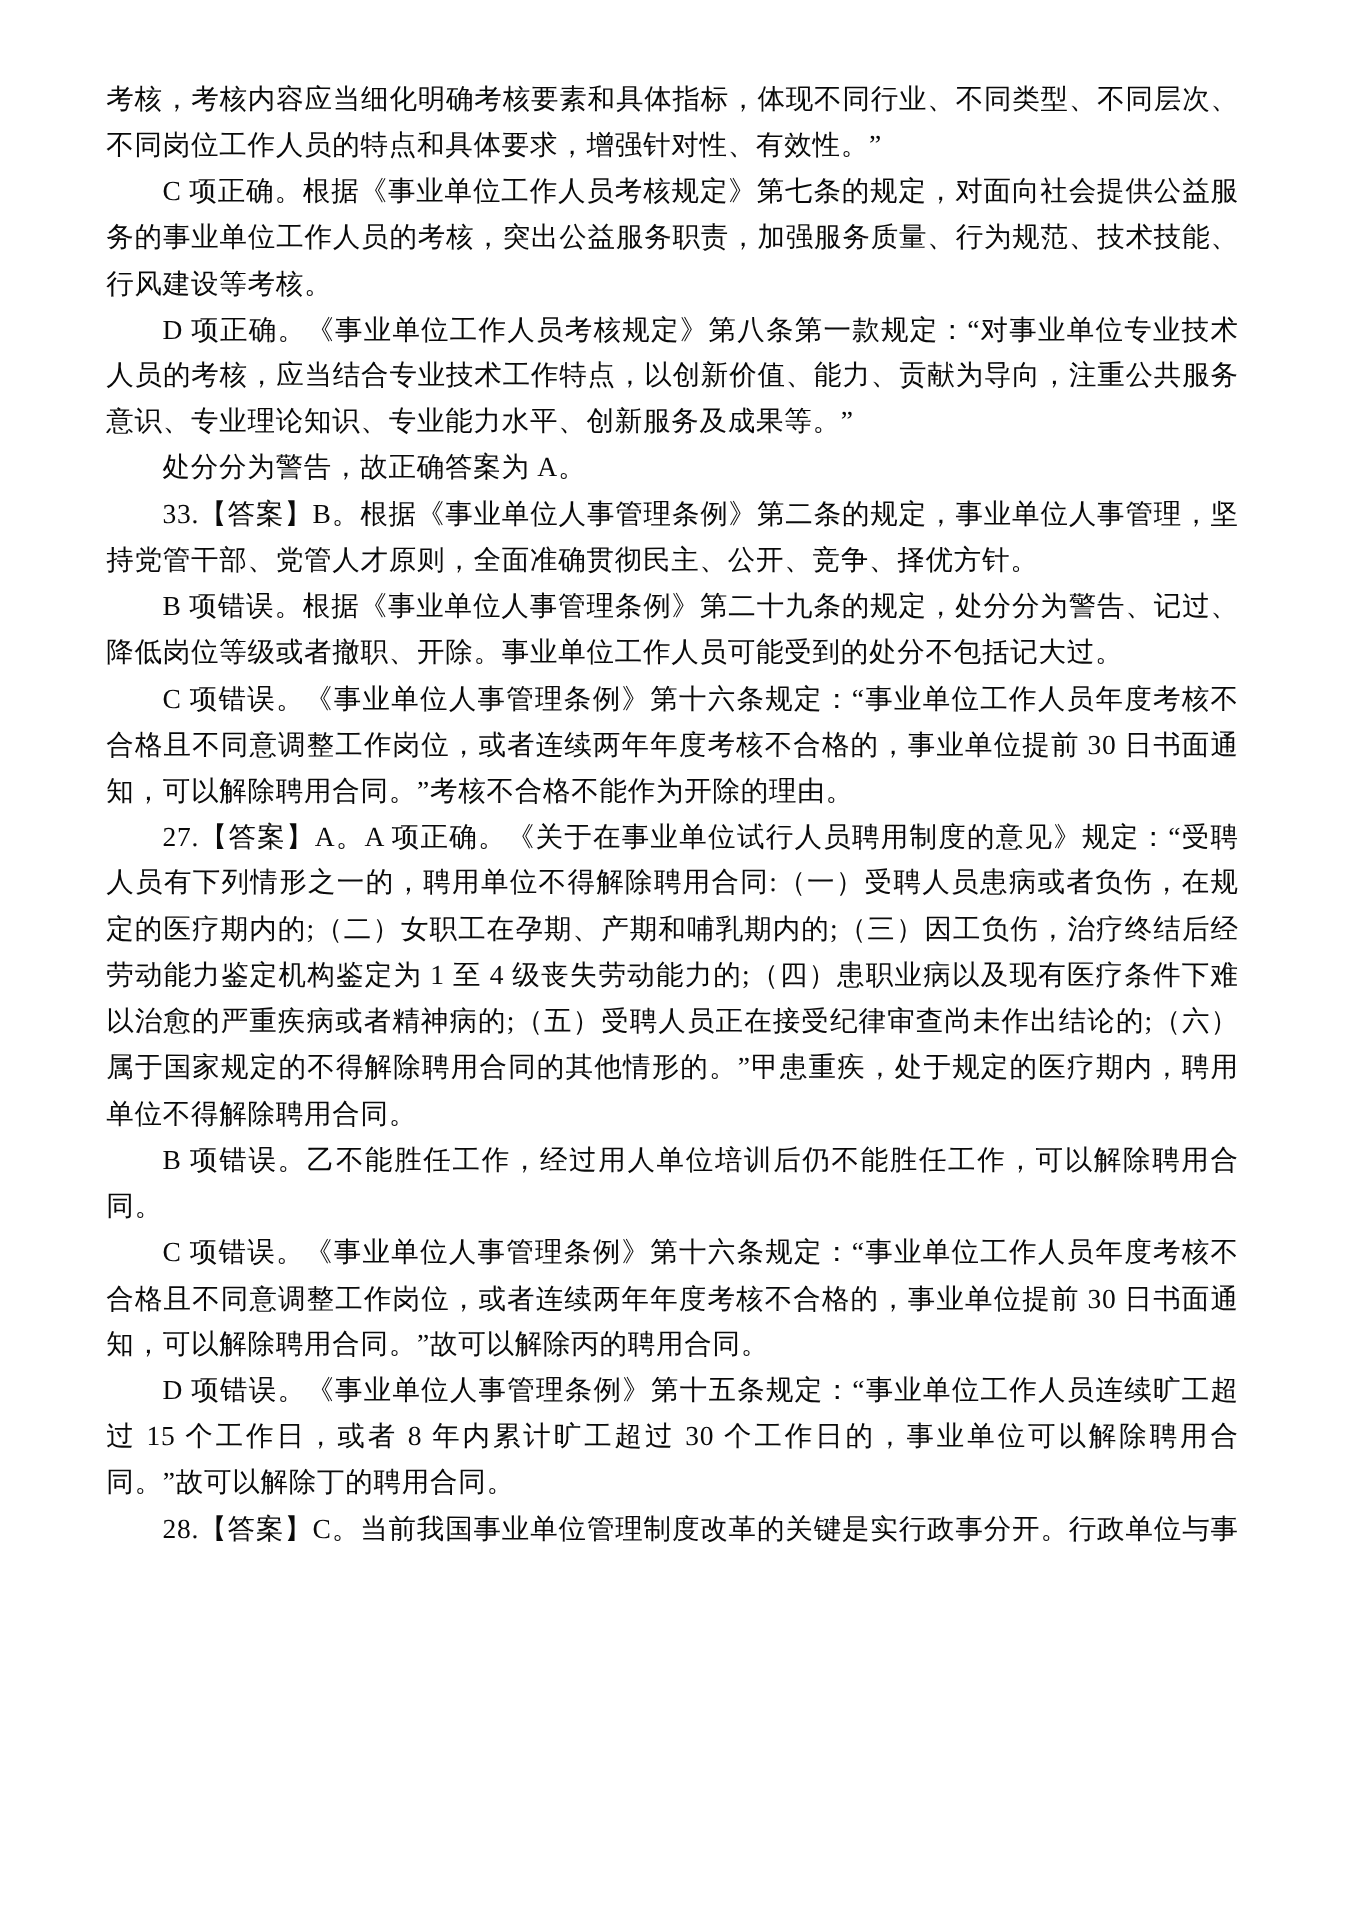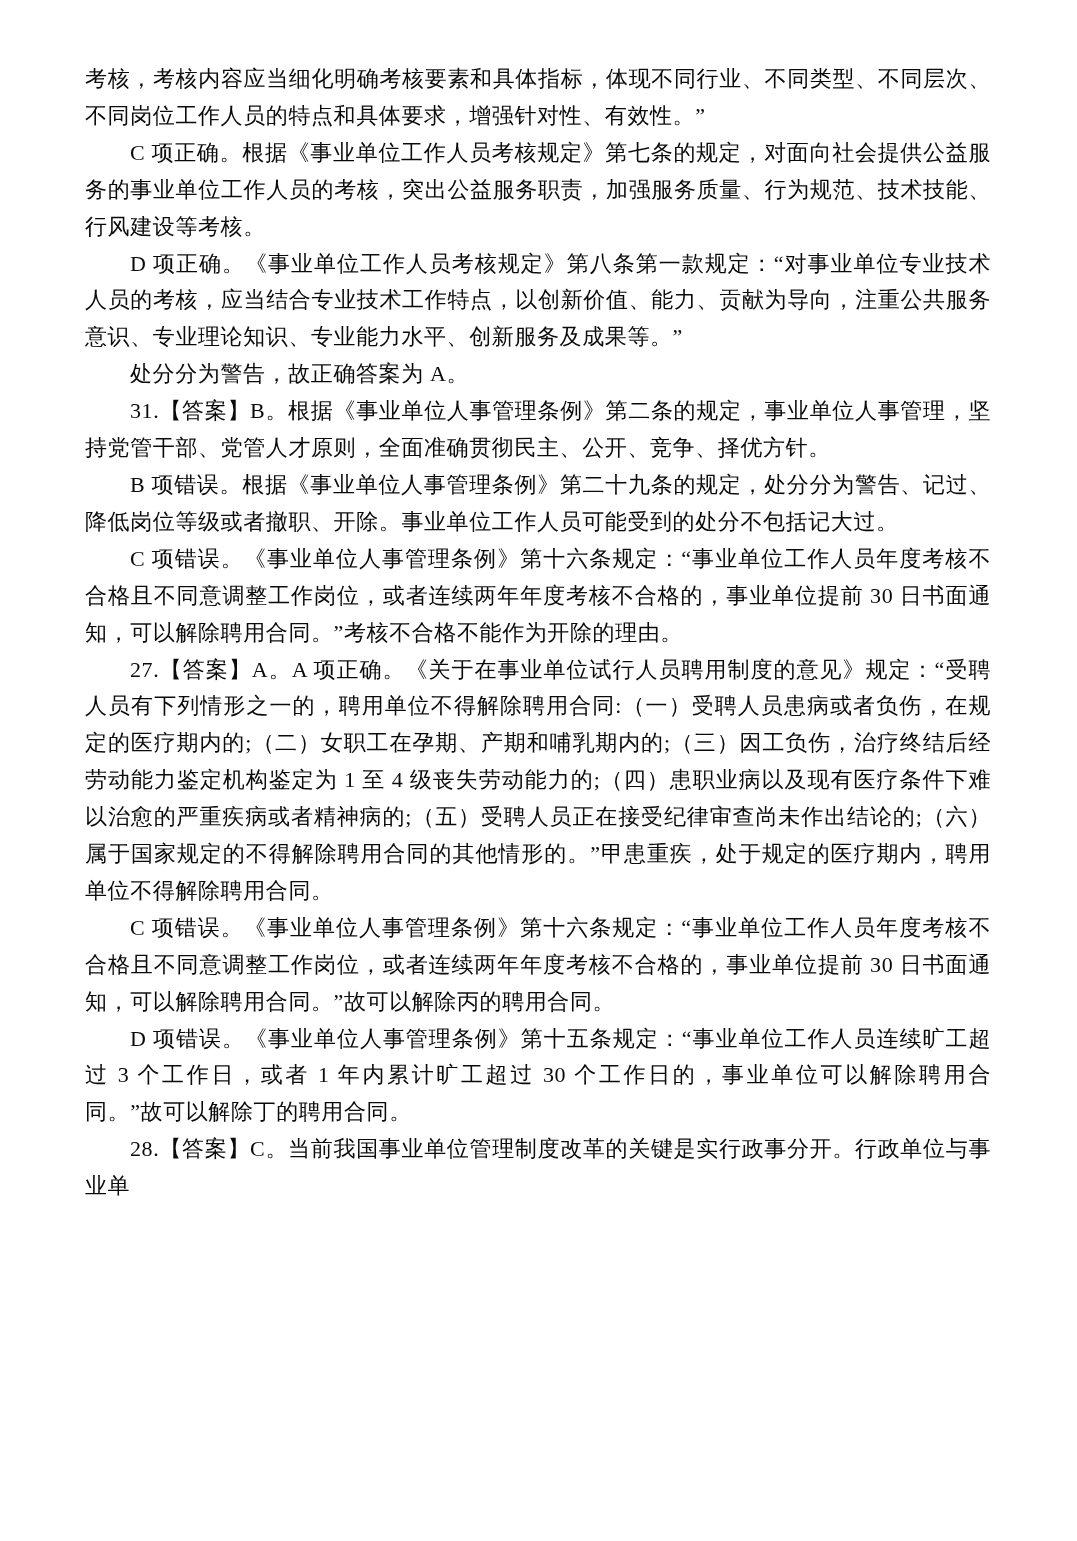--- a/index.html
+++ b/index.html
@@ -76,26 +76,27 @@
 </head>
 <body>
 
 <div class="page">
 
   <div class="body-text">
     <p>考核，考核内容应当细化明确考核要素和具体指标，体现不同行业、不同类型、不同层次、不同岗位工作人员的特点和具体要求，增强针对性、有效性。”</p>
     <p class="indent">C 项正确。根据《事业单位工作人员考核规定》第七条的规定，对面向社会提供公益服务的事业单位工作人员的考核，突出公益服务职责，加强服务质量、行为规范、技术技能、行风建设等考核。</p>
     <p class="indent">D 项正确。《事业单位工作人员考核规定》第八条第一款规定：“对事业单位专业技术人员的考核，应当结合专业技术工作特点，以创新价值、能力、贡献为导向，注重公共服务意识、专业理论知识、专业能力水平、创新服务及成果等。”</p>
     <p class="indent">处分分为警告，故正确答案为 A。</p>
-    <p class="indent">31.【答案】B。根据《事业单位人事管理条例》第二条的规定，事业单位人事管理，坚持党管干部、党管人才原则，全面准确贯彻民主、公开、竞争、择优方针。</p>
+    <p class="indent">33.【答案】B。根据《事业单位人事管理条例》第二条的规定，事业单位人事管理，坚持党管干部、党管人才原则，全面准确贯彻民主、公开、竞争、择优方针。</p>
     <p class="indent">B 项错误。根据《事业单位人事管理条例》第二十九条的规定，处分分为警告、记过、降低岗位等级或者撤职、开除。事业单位工作人员可能受到的处分不包括记大过。</p>
     <p class="indent">C 项错误。《事业单位人事管理条例》第十六条规定：“事业单位工作人员年度考核不合格且不同意调整工作岗位，或者连续两年年度考核不合格的，事业单位提前 30 日书面通知，可以解除聘用合同。”考核不合格不能作为开除的理由。</p>
     <p class="indent">27.【答案】A。A 项正确。《关于在事业单位试行人员聘用制度的意见》规定：“受聘人员有下列情形之一的，聘用单位不得解除聘用合同:（一）受聘人员患病或者负伤，在规定的医疗期内的;（二）女职工在孕期、产期和哺乳期内的;（三）因工负伤，治疗终结后经劳动能力鉴定机构鉴定为 1 至 4 级丧失劳动能力的;（四）患职业病以及现有医疗条件下难以治愈的严重疾病或者精神病的;（五）受聘人员正在接受纪律审查尚未作出结论的;（六）属于国家规定的不得解除聘用合同的其他情形的。”甲患重疾，处于规定的医疗期内，聘用单位不得解除聘用合同。</p>
+    <p class="indent">B 项错误。乙不能胜任工作，经过用人单位培训后仍不能胜任工作，可以解除聘用合同。</p>
     <p class="indent">C 项错误。《事业单位人事管理条例》第十六条规定：“事业单位工作人员年度考核不合格且不同意调整工作岗位，或者连续两年年度考核不合格的，事业单位提前 30 日书面通知，可以解除聘用合同。”故可以解除丙的聘用合同。</p>
-    <p class="indent">D 项错误。《事业单位人事管理条例》第十五条规定：“事业单位工作人员连续旷工超过 3 个工作日，或者 1 年内累计旷工超过 30 个工作日的，事业单位可以解除聘用合同。”故可以解除丁的聘用合同。</p>
+    <p class="indent">D 项错误。《事业单位人事管理条例》第十五条规定：“事业单位工作人员连续旷工超过 15 个工作日，或者 8 年内累计旷工超过 30 个工作日的，事业单位可以解除聘用合同。”故可以解除丁的聘用合同。</p>
     <p class="indent">28.【答案】C。当前我国事业单位管理制度改革的关键是实行政事分开。行政单位与事业单</p>
   </div>
 
   <div class="page-number">6</div>
 
   <div class="footer-bar"></div>
 
   <div class="watermark-box">
     <span class="watermark-text">最新完整资料 VX：563514744</span>
   </div>

